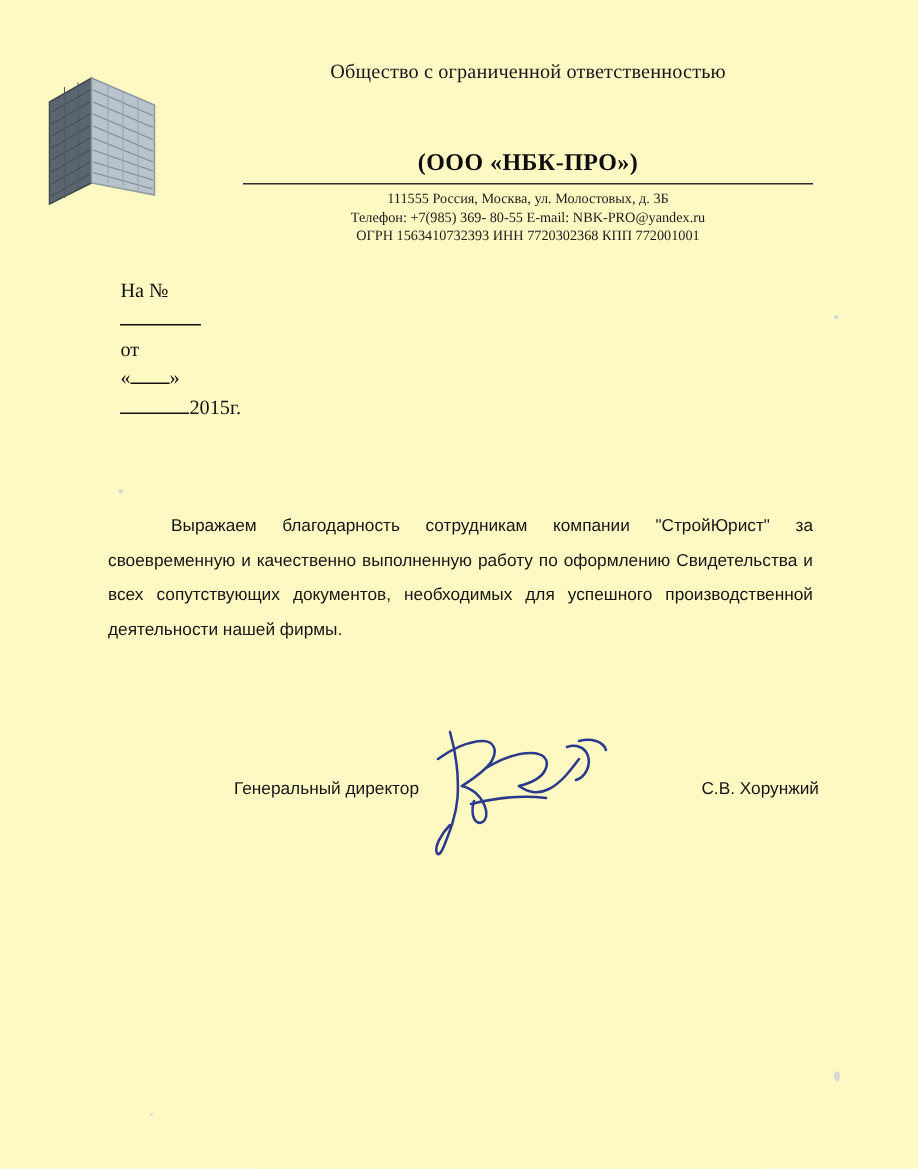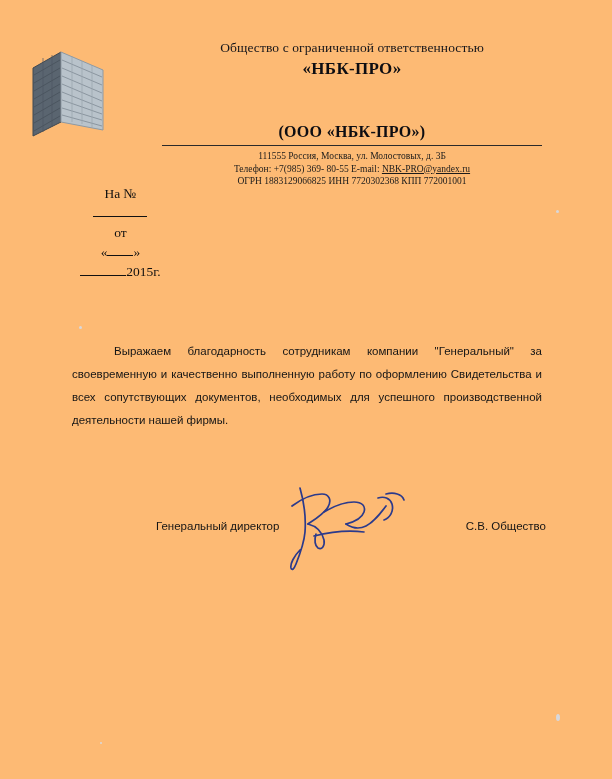--- a/index.html
+++ b/index.html
@@ -12,21 +12,21 @@
     background: #ffffff;
     font-family: "Liberation Serif", serif;
     color: #111111;
     position: relative;
     overflow: hidden;
   }
   .page {
     position: relative;
     width: 612px;
     height: 779px;
-    background: #fdba74;
+    background: #fef9c3;
   }
 
   
   .letterhead {
     position: absolute;
     left: 0;
     top: 40px;
     width: 612px;
     display: flex;
     align-items: flex-start;
@@ -74,35 +74,34 @@
     height: 1px;
     background: #2a2a2a;
     margin: 3px 22px 4px 22px;
   }
   .org-contact {
     font-size: 9.5px;
     line-height: 1.32;
     color: #1b1b1b;
   }
   .org-contact .mail {
-    text-decoration: underline;
     color: #1b1b1b;
   }
 
   
   .refblock {
     position: absolute;
     left: 60px;
     top: 163px;
     font-size: 13.5px;
     color: #101010;
     line-height: 1.45;
   }
   .refline1 { white-space: pre; }
-  .refline2 { white-space: pre; margin-top: 1px; text-align: center; }
+  .refline2 { white-space: pre; margin-top: 1px; }
   .ul { border-bottom: 1px solid #111; display: inline-block; }
   .ul-long { width: 54px; }
   .ul-mid  { width: 26px; }
   .ul-short{ width: 46px; }
 
   
   .body-text {
     position: absolute;
     left: 72px;
     top: 340px;
@@ -200,66 +199,65 @@
           <g stroke="#4d5862" stroke-width="0.7">
             <line x1="12" y1="10" x2="12" y2="84"></line>
             <line x1="21" y1="7" x2="21" y2="79"></line>
           </g>
         </svg>
       </div>
     </div>
 
     <div class="org-block">
       <div class="org-line1">Общество с ограниченной ответственностью</div>
-      <div class="org-line2">«НБК-ПРО»</div>
       <div class="org-line3">(ООО «НБК-ПРО»)</div>
       <div class="org-rule"></div>
       <div class="org-contact">
         <div>111555 Россия, Москва, ул. Молостовых, д. 3Б</div>
         <div>
           <span>Телефон: +7(985) 369- 80-55 E-mail: </span><span class="mail">NBK-PRO@yandex.ru</span>
         </div>
-        <div>ОГРН 1883129066825 ИНН 7720302368 КПП 772001001</div>
+        <div>ОГРН 1563410732393 ИНН 7720302368 КПП 772001001</div>
       </div>
     </div>
   </div>
 
   <div class="refblock">
     <div class="refline2">
       <span>На №</span>
       <span class="ul ul-long"></span>
       <span>от</span>
       <span>«</span><span class="ul ul-mid"></span><span>»</span>
       <span class="ul ul-short"></span><span>2015г.</span>
     </div>
   </div>
 
   <div class="body-text">
-    <p>Выражаем благодарность сотрудникам компании "Генеральный" за своевременную и качественно выполненную работу по оформлению Свидетельства и всех сопутствующих документов, необходимых для успешного производственной деятельности нашей фирмы.</p>
+    <p>Выражаем благодарность сотрудникам компании "СтройЮрист" за своевременную и качественно выполненную работу по оформлению Свидетельства и всех сопутствующих документов, необходимых для успешного производственной деятельности нашей фирмы.</p>
   </div>
 
   <div class="sign-row">
     <div class="sign-title">Генеральный директор</div>
 
     <div class="signature">
       <svg width="150" height="100" viewBox="0 0 150 100" xmlns="http://www.w3.org/2000/svg">
         <g fill="none" stroke="#2b3a8c" stroke-width="1.7" stroke-linecap="round" stroke-linejoin="round">
           <path d="M22 8 C26 22, 28 38, 27 52 C26 64, 22 74, 18 84 C16 89, 14 91, 13 88 C12 84, 16 76, 22 70"></path>
           <path d="M14 26 C22 20, 34 14, 44 14 C51 14, 54 20, 50 27 C46 34, 36 40, 30 44"></path>
           <path d="M30 44 C38 46, 44 52, 46 60 C47 66, 44 70, 40 68 C37 66, 36 60, 38 54"></path>
           <path d="M46 32 C56 26, 66 22, 76 22 C84 22, 88 26, 86 32 C84 38, 76 42, 68 44"></path>
           <path d="M68 44 C74 48, 80 50, 88 46 C96 42, 102 34, 108 26"></path>
           <path d="M100 18 C106 16, 112 18, 114 24 C116 31, 112 38, 106 40"></path>
           <path d="M108 14 C116 12, 124 14, 126 20"></path>
           <path d="M36 56 C52 52, 70 50, 86 52"></path>
         </g>
       </svg>
     </div>
 
-    <div class="sign-name">С.В. Общество</div>
+    <div class="sign-name">С.В. Хорунжий</div>
   </div>
 
   <div class="speck" style="left:556px; top:210px; width:3px; height:3px;"></div>
   <div class="speck" style="left:79px; top:326px; width:3px; height:3px;"></div>
   <div class="speck" style="left:556px; top:714px; width:4px; height:7px;"></div>
   <div class="speck" style="left:100px; top:742px; width:2px; height:2px;"></div>
 
 </div>
 
 </body></html>

